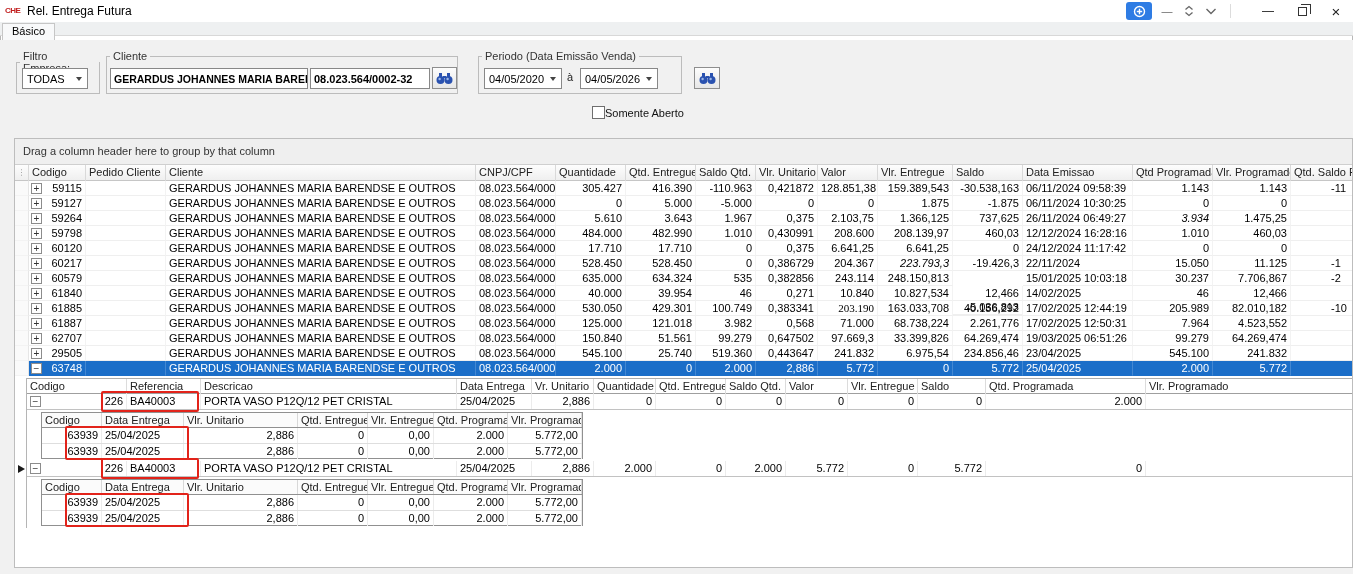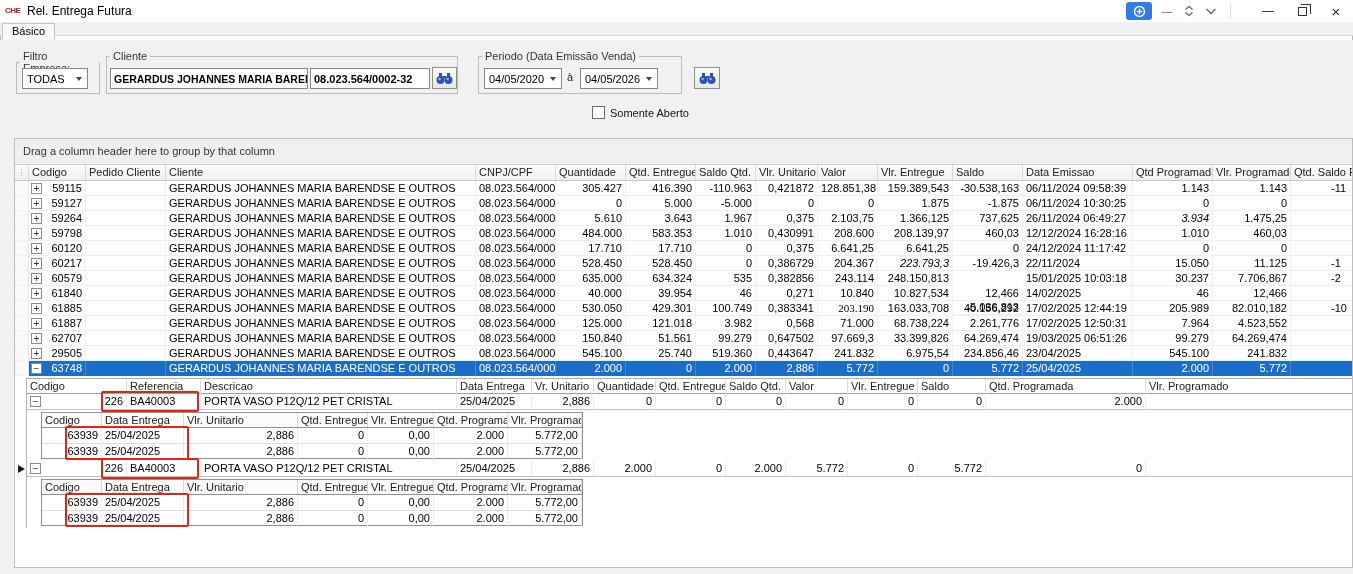--- a/index.html
+++ b/index.html
@@ -28,21 +28,21 @@
   
   .main{position:absolute;left:0;top:40px;width:100%;height:534px;background:#f1f1f1;}
   .fs{position:absolute;border:1px solid #bcbcbc;}
   .fs legend{font-size:11px;color:#333;padding:0 3px;margin-left:3px;}
   .combo{position:absolute;height:21px;background:#fff;border:1px solid #888;display:flex;align-items:center;padding:0 5px 0 4px;font-size:11px;white-space:nowrap;}
   .combo .tri{margin-left:auto;width:0;height:0;border-left:3.5px solid transparent;border-right:3.5px solid transparent;border-top:4px solid #444;}
   .tbox{position:absolute;height:21px;background:#fff;border:1px solid #888;display:flex;align-items:center;padding:0 3px;font-weight:bold;font-size:11px;white-space:nowrap;overflow:hidden;}
   .tbox.tight{font-size:10.5px;}
   .lbl{position:absolute;font-size:11px;color:#222;}
   .binoc{position:absolute;width:25px;height:22px;border:1px solid #8e8e8e;background:linear-gradient(#fdfdfd,#e7e7e7);display:flex;align-items:center;justify-content:center;}
-  .chkrow{position:absolute;display:flex;align-items:center;gap:5px;font-size:11px;color:#111;}
+  .chkrow{position:absolute;display:flex;align-items:center;font-size:11px;color:#111;}
   .chkbox{width:13px;height:13px;border:1px solid #6e6e6e;background:#fff;}
 
   
   .grid{position:absolute;left:14px;top:98px;width:1339px;height:430px;background:#fff;border:1px solid #bdbdbd;overflow:hidden;font-size:11px;color:#000;}
   .groupby{height:26px;line-height:25px;padding-left:8px;background:#efefef;border-bottom:1px solid #cfcfcf;color:#333;}
   .ghead{display:flex;height:16px;width:1400px;background:linear-gradient(#fdfdfd,#efefef);border-bottom:1px solid #c6c6c6;}
   .hcell{flex:0 0 auto;height:16px;line-height:15px;padding:0 3px;border-right:1px solid #d9d9d9;white-space:nowrap;overflow:hidden;color:#222;}
   .ind-h{width:14px;padding:0;text-align:center;color:#999;font-size:8px;}
   .grow{display:flex;height:15px;width:1400px;background:#fff;}
   .ind{flex:0 0 auto;width:14px;background:#fafafa;border-right:1px solid #e6e6e6;border-bottom:1px solid #f3f3f3;}
@@ -253,21 +253,21 @@
         <div class="grow">
           <div class="ind"></div>
           <div class="gcell r cod" style="width: 57px;">
             <div class="expbox">+</div>
             <span>59798</span>
           </div>
           <div class="gcell l" style="width: 80px;"></div>
           <div class="gcell l" style="width: 310px;">GERARDUS JOHANNES MARIA BARENDSE E OUTROS</div>
           <div class="gcell l" style="width: 80px;">08.023.564/0002-32</div>
           <div class="gcell r" style="width: 70px;">484.000</div>
-          <div class="gcell r" style="width: 70px;">583.353</div>
+          <div class="gcell r" style="width: 70px;">482.990</div>
           <div class="gcell r" style="width: 60px;">1.010</div>
           <div class="gcell r" style="width: 62px;">0,430991</div>
           <div class="gcell r" style="width: 60px;">208.600</div>
           <div class="gcell r" style="width: 75px;">208.139,97</div>
           <div class="gcell r" style="width: 70px;">460,03</div>
           <div class="gcell l" style="width: 110px;">12/12/2024 16:28:16</div>
           <div class="gcell r" style="width: 80px;">1.010</div>
           <div class="gcell r" style="width: 78px;">460,03</div>
           <div class="gcell l frag" style="width: 92px;"></div>
         </div>

